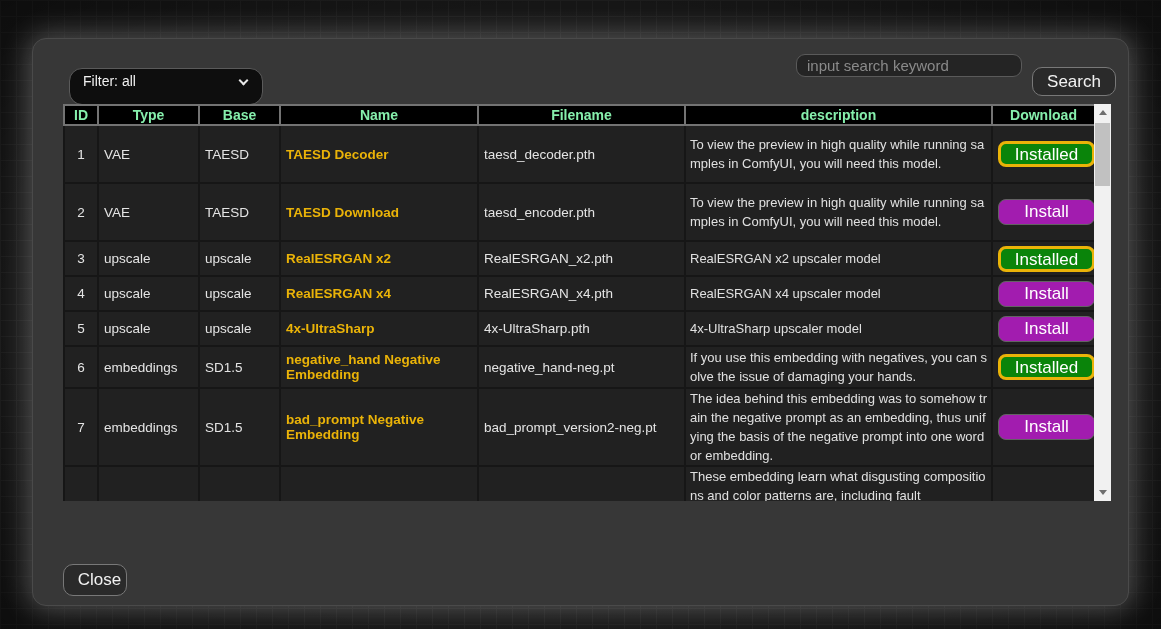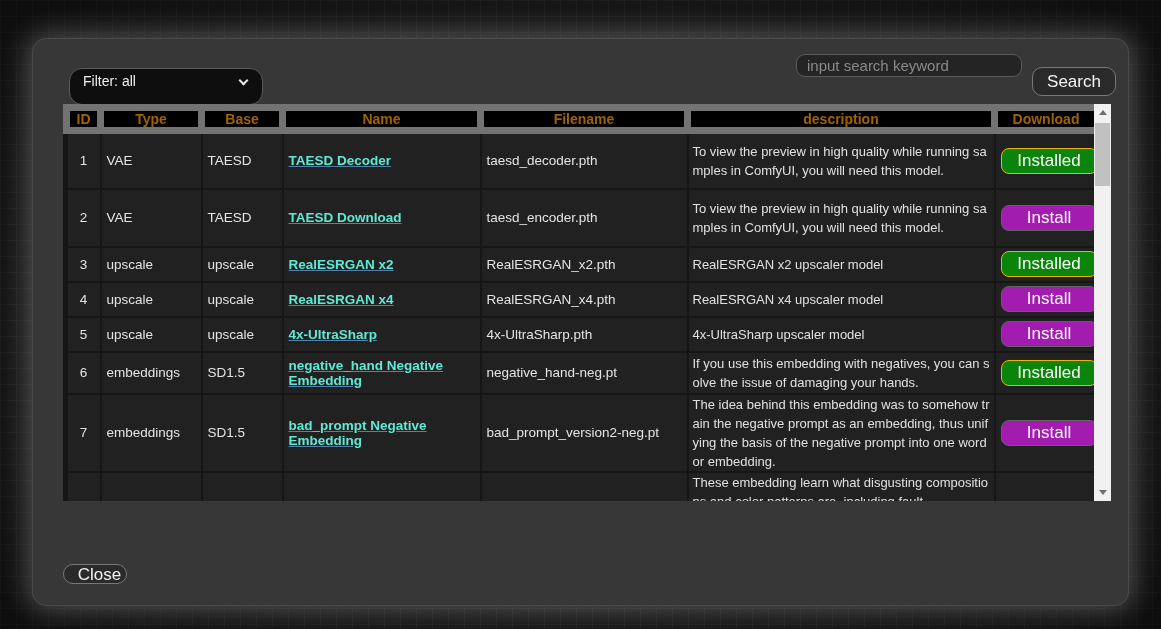--- a/index.html
+++ b/index.html
@@ -42,56 +42,56 @@
     font-family:"Liberation Sans", sans-serif;
   }
   .search-input::placeholder { color:#8a8a8a; }
   .btn {
     background:#2a2a2a; color:#f2f2f2;
     border:1px solid #787878; border-radius:10px;
     font-size:17px; font-family:"Liberation Sans", sans-serif;
     cursor:pointer;
   }
   .search-btn { position:absolute; left:999px; top:28px; width:84px; height:29px; }
-  .close-btn  { position:absolute; left:30px; top:525px; width:64px; height:20px;padding-left:9px; }
+  .close-btn  { position:absolute; left:30px; top:525px; width:64px; height:32px;padding-left:9px; }
   
   .table-wrap {
     position:absolute; left:30px; top:65px; width:1048px; height:397px;
     display:flex;
   }
   .table-clip { width:1031px; height:397px; overflow:hidden; background:#161616; }
   table { border-collapse:collapse; table-layout:fixed; width:1031px; }
   th {
-    background:#000; color:#a16207; font-weight:bold; font-size:14px;
-    height:20px; text-align:center; border:7px solid #737373; padding:0 2px;
+    background:#000; color:#86efac; font-weight:bold; font-size:14px;
+    height:20px; text-align:center; border:2px solid #737373; padding:0 2px;
     white-space:nowrap; overflow:hidden;margin-left:48px;
   }
   td {
     background:#212121; color:#e4e4e4; font-size:13.5px;
     border:2px solid #161616; padding:1px 5px; vertical-align:middle;
     overflow:hidden;
   }
   td.c-id   { text-align:center; }
   td.c-desc { font-size:13px; line-height:19px; word-break:break-all; padding:0 4px; color:#e0e0e0; }
   td.c-dl   { text-align:center; }
-  td.c-name a { color:#5eead4; font-weight:bold; text-decoration:underline; text-decoration-color:#5a7fae; cursor:pointer;text-align:center; }
+  td.c-name a { color:#eab308; font-weight:bold; text-decoration-color:#5a7fae; cursor:pointer;text-align:center; }
   tbody tr:nth-child(1) td { height:58px; }
   tbody tr:nth-child(2) td { height:58px; }
   tbody tr:nth-child(3) td { height:35px; }
   tbody tr:nth-child(4) td { height:35px; }
   tbody tr:nth-child(5) td { height:35px; }
   tbody tr:nth-child(6) td { height:42px; }
   tbody tr:nth-child(7) td { height:71px; }
   tbody tr:nth-child(8) td { height:110px; vertical-align:top; }
   .dl-btn {
     border-radius:8px; color:#fff; font-size:17px;
     font-family:"Liberation Sans", sans-serif;
     padding:1px 0; width:97px; height:26px; cursor:pointer;
   }
-  .dl-installed { background:#0a840a; border:1px solid #eab308; }
+  .dl-installed { background:#0a840a; border:3px solid #eab308; }
   .dl-install   { background:#a21caf; border:1px solid #636363; }
   
   .scrollbar { width:17px; height:397px; background:#f1f1f1; position:relative; }
   .sb-arrow { position:absolute; left:0; width:17px; height:17px; display:flex; align-items:center; justify-content:center; }
   .sb-up   { top:0; }
   .sb-down { bottom:0; }
   .tri-up   { width:0; height:0; border-left:4px solid transparent; border-right:4px solid transparent; border-bottom:5px solid #6e6e6e; }
   .tri-down { width:0; height:0; border-left:4px solid transparent; border-right:4px solid transparent; border-top:5px solid #6e6e6e; }
   .sb-thumb { position:absolute; left:1px; top:19px; width:15px; height:63px; background:#c1c1c1; }
 </style>

